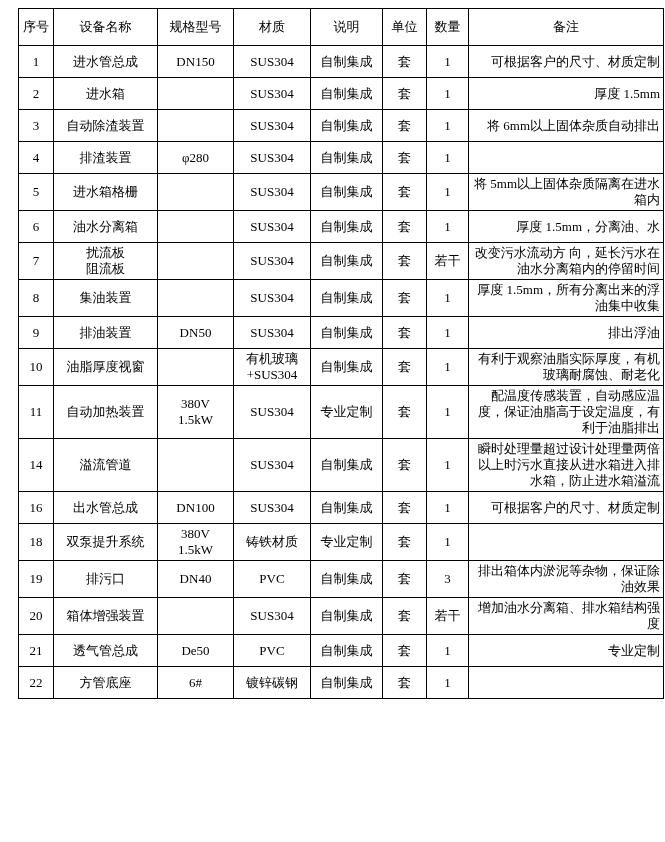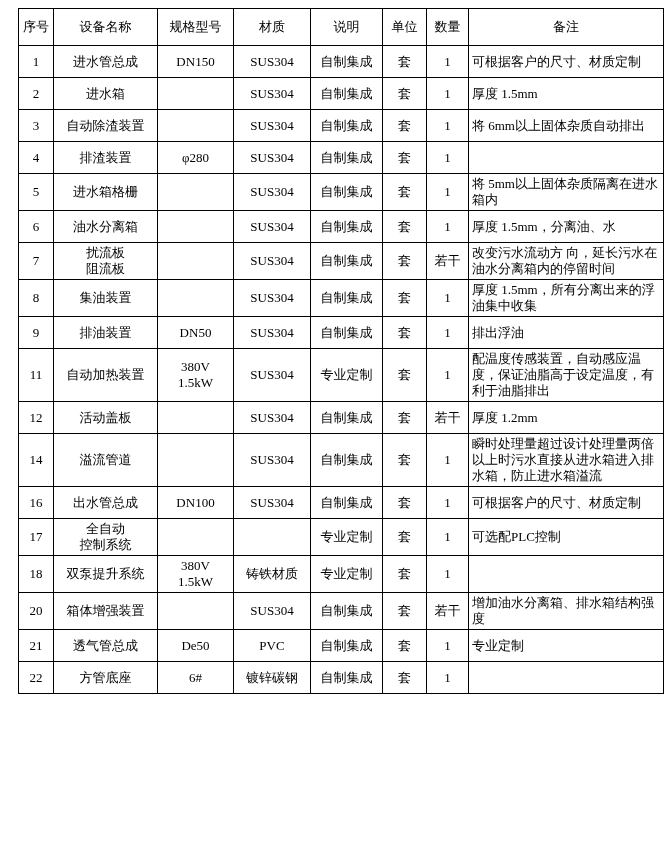--- a/index.html
+++ b/index.html
@@ -33,21 +33,21 @@
     text-align: center;
     vertical-align: middle;
     padding: 2px 2px;
     white-space: pre-line;
     overflow: hidden;
     word-break: break-all;
   }
   .spec-table thead tr { height: 37px; }
   .spec-table tbody tr { height: 32px; }
   .spec-table td.remark {
-    text-align: left;
+    text-align: right;
     padding-left: 3px;
     padding-right: 3px;
   }
   col.c-no       { width: 35px; }
   col.c-name     { width: 104px; }
   col.c-spec     { width: 76px; }
   col.c-material { width: 77px; }
   col.c-desc     { width: 72px; }
   col.c-unit     { width: 44px; }
   col.c-qty      { width: 42px; }
@@ -166,83 +166,83 @@
           <td>9</td>
           <td>排油装置</td>
           <td>DN50</td>
           <td>SUS304</td>
           <td>自制集成</td>
           <td>套</td>
           <td>1</td>
           <td class="remark">排出浮油</td>
         </tr>
         <tr>
+          <td>10</td>
+          <td>油脂厚度视窗</td>
+          <td></td>
+          <td>有机玻璃
++SUS304</td>
+          <td>自制集成</td>
+          <td>套</td>
+          <td>1</td>
+          <td class="remark">有利于观察油脂实际厚度，有机玻璃耐腐蚀、耐老化</td>
+        </tr>
+        <tr>
           <td>11</td>
           <td>自动加热装置</td>
           <td>380V
 1.5kW</td>
           <td>SUS304</td>
           <td>专业定制</td>
           <td>套</td>
           <td>1</td>
           <td class="remark">配温度传感装置，自动感应温度，保证油脂高于设定温度，有利于油脂排出</td>
         </tr>
         <tr>
-          <td>12</td>
-          <td>活动盖板</td>
-          <td></td>
-          <td>SUS304</td>
-          <td>自制集成</td>
-          <td>套</td>
-          <td>若干</td>
-          <td class="remark">厚度 1.2mm</td>
-        </tr>
-        <tr>
           <td>14</td>
           <td>溢流管道</td>
           <td></td>
           <td>SUS304</td>
           <td>自制集成</td>
           <td>套</td>
           <td>1</td>
           <td class="remark">瞬时处理量超过设计处理量两倍以上时污水直接从进水箱进入排水箱，防止进水箱溢流</td>
         </tr>
         <tr>
           <td>16</td>
           <td>出水管总成</td>
           <td>DN100</td>
           <td>SUS304</td>
           <td>自制集成</td>
           <td>套</td>
           <td>1</td>
           <td class="remark">可根据客户的尺寸、材质定制</td>
-        </tr>
-        <tr>
-          <td>17</td>
-          <td>全自动
-控制系统</td>
-          <td></td>
-          <td></td>
-          <td>专业定制</td>
-          <td>套</td>
-          <td>1</td>
-          <td class="remark">可选配PLC控制</td>
         </tr>
         <tr>
           <td>18</td>
           <td>双泵提升系统</td>
           <td>380V
 1.5kW</td>
           <td>铸铁材质</td>
           <td>专业定制</td>
           <td>套</td>
           <td>1</td>
           <td class="remark"></td>
         </tr>
         <tr>
+          <td>19</td>
+          <td>排污口</td>
+          <td>DN40</td>
+          <td>PVC</td>
+          <td>自制集成</td>
+          <td>套</td>
+          <td>3</td>
+          <td class="remark">排出箱体内淤泥等杂物，保证除油效果</td>
+        </tr>
+        <tr>
           <td>20</td>
           <td>箱体增强装置</td>
           <td></td>
           <td>SUS304</td>
           <td>自制集成</td>
           <td>套</td>
           <td>若干</td>
           <td class="remark">增加油水分离箱、排水箱结构强度</td>
         </tr>
         <tr>

